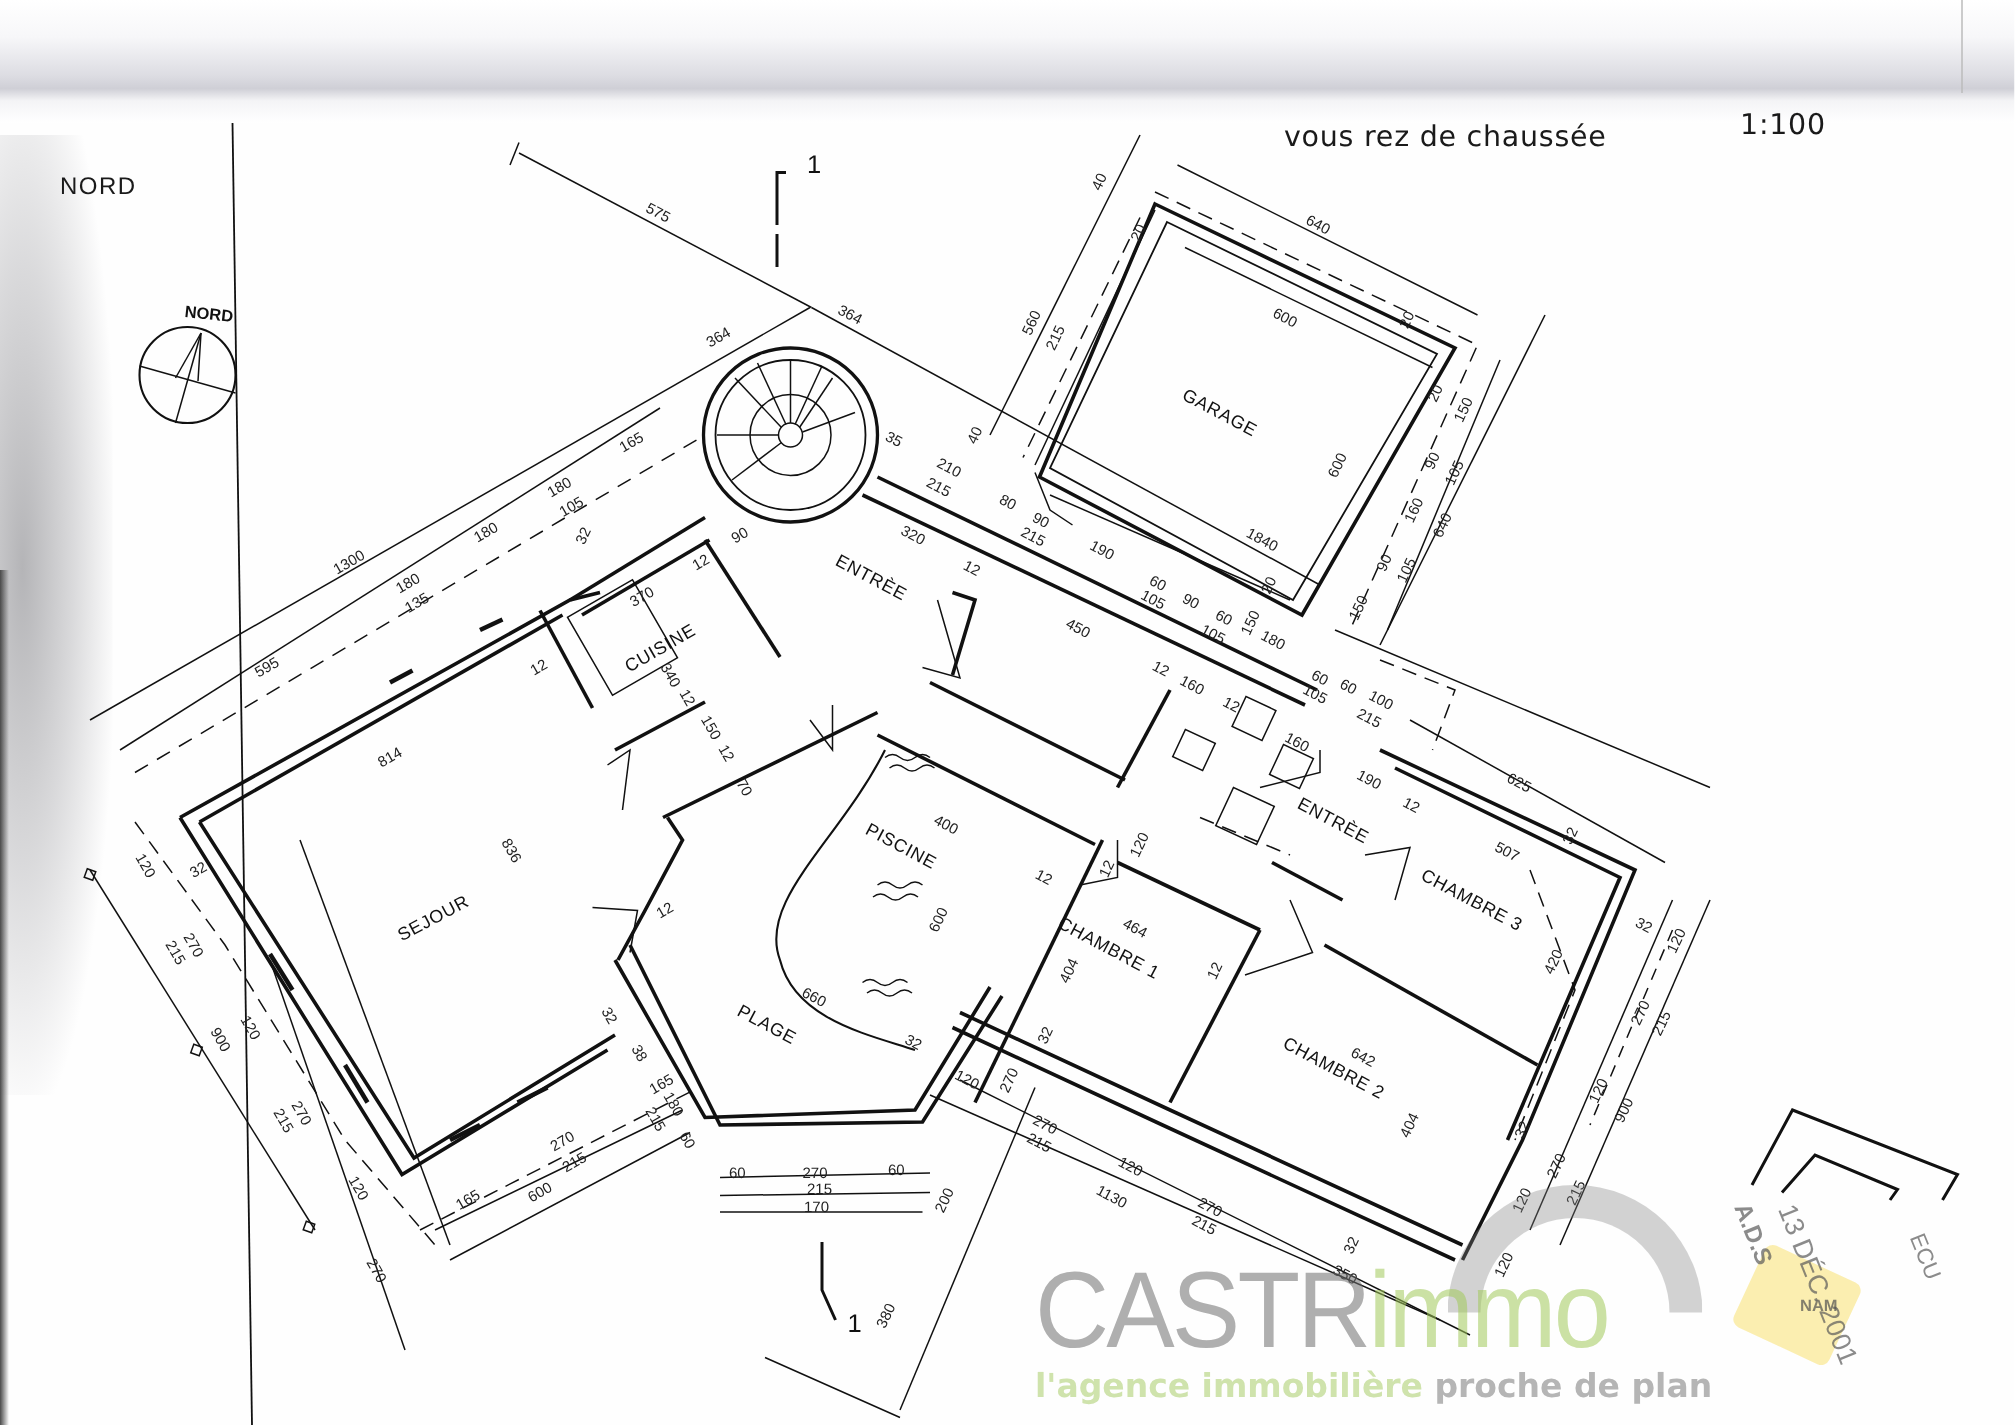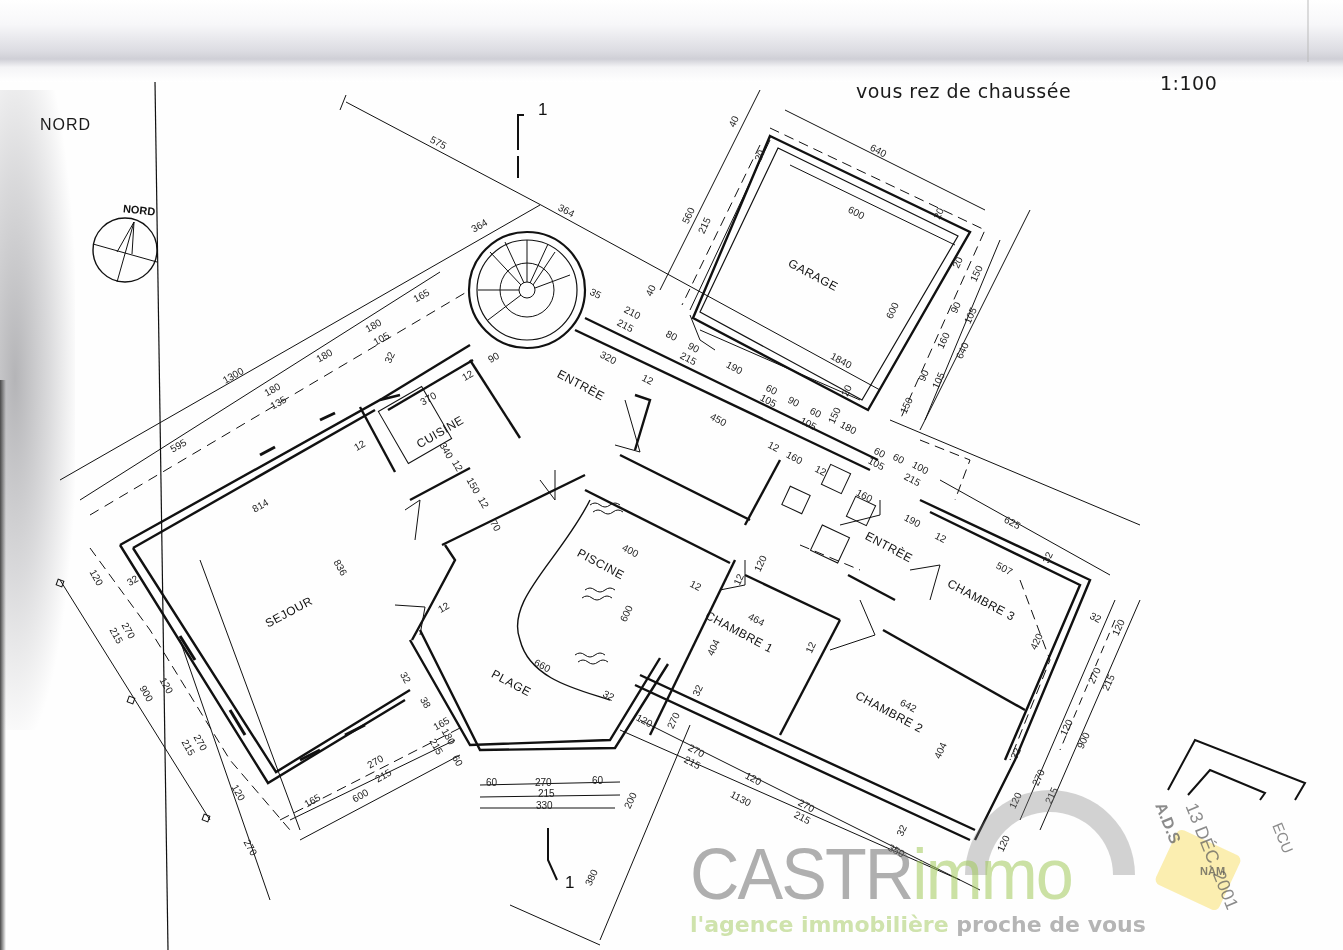--- a/index.html
+++ b/index.html
@@ -399,35 +399,35 @@
 <div class="dim" style="left:428px; top:741px; transform:rotate(60deg);">215</div>
 <div class="dim" style="left:452px; top:755px; transform:rotate(60deg);">60</div>
 <div class="dim" style="left:304px; top:795px; transform:rotate(-30deg);">165</div>
 <div class="dim" style="left:367px; top:756px; transform:rotate(-30deg);">270</div>
 <div class="dim" style="left:352px; top:790px; transform:rotate(-30deg);">600</div>
 <div class="dim" style="left:375px; top:770px; transform:rotate(-30deg);">215</div>
 <div class="dim" style="left:486px; top:777px;">60</div>
 <div class="dim" style="left:535px; top:777px;">270</div>
 <div class="dim" style="left:592px; top:775px;">60</div>
 <div class="dim" style="left:538px; top:788px;">215</div>
-<div class="dim" style="left:536px; top:800px;">330</div>
+<div class="dim" style="left:536px; top:800px;">170</div>
 <div class="dim" style="left:622px; top:795px; transform:rotate(-65deg);">200</div>
 <div class="dim" style="left:583px; top:872px; transform:rotate(-65deg);">380</div>
 <div class="dim" style="left:1007px; top:795px; transform:rotate(-65deg);">120</div>
 <div class="dim" style="left:692px; top:685px; transform:rotate(-65deg);">32</div>
 
 <div class="logo-arc"></div>
 <div class="logo">
   <div class="logo-castr">
     <span>CASTR</span><span class="logo-immo">immo</span>
   </div>
 </div>
 <div class="logo-tagline">
   <span class="tag-green">l'agence immobilière</span>
-  <span class="tag-gray">proche de vous</span>
+  <span class="tag-gray">proche de plan</span>
 </div>
 
 <svg class="plan" width="1343" height="950" viewBox="0 0 1343 950">
   <g stroke="#111" fill="none" stroke-width="2">
     <path d="M1168 790 L1195 740 L1305 783 L1295 800"></path>
     <path d="M1188 795 L1210 770 L1265 793 L1260 800"></path>
   </g>
 </svg>
 <div class="sticker"></div>
 <div class="stamp-text" style="left:1200px; top:800px; font-size:18px; transform:rotate(68deg);">13 DÉC. 2001</div>

